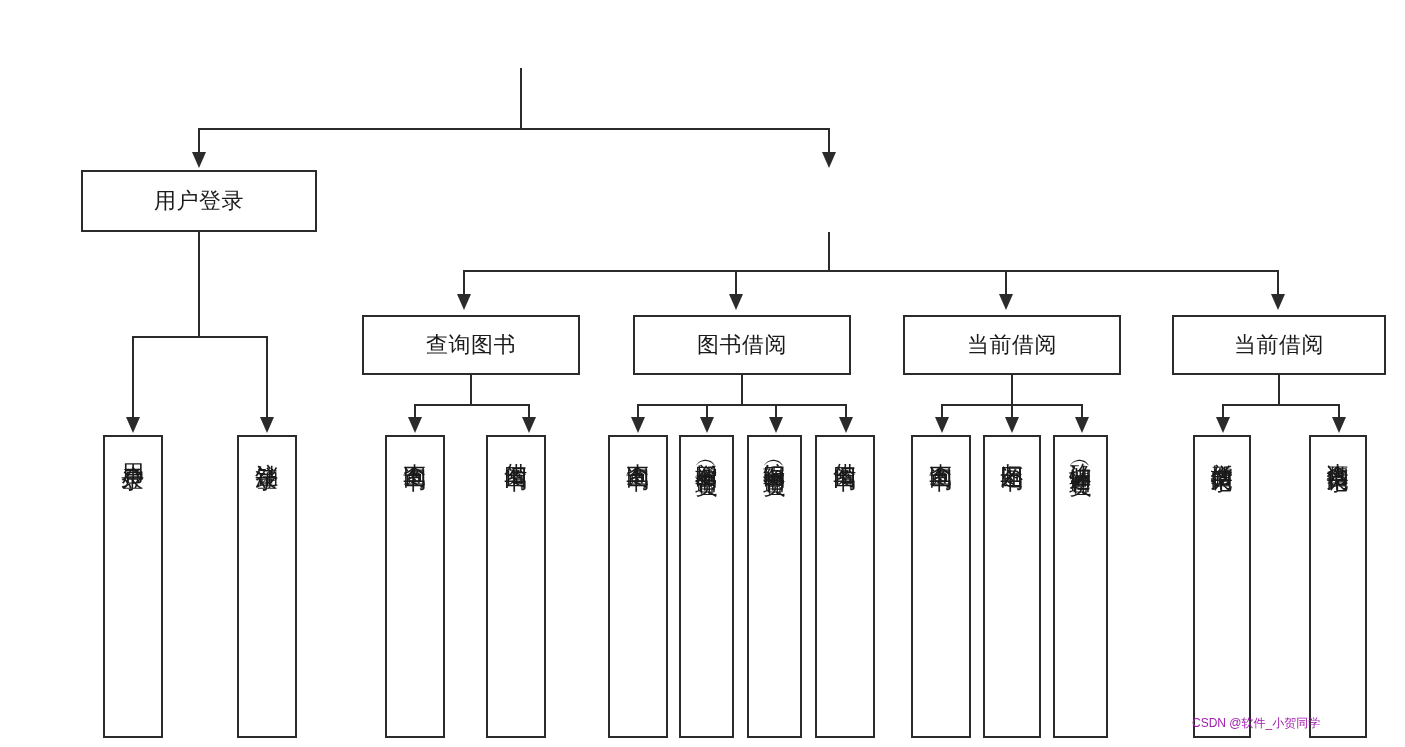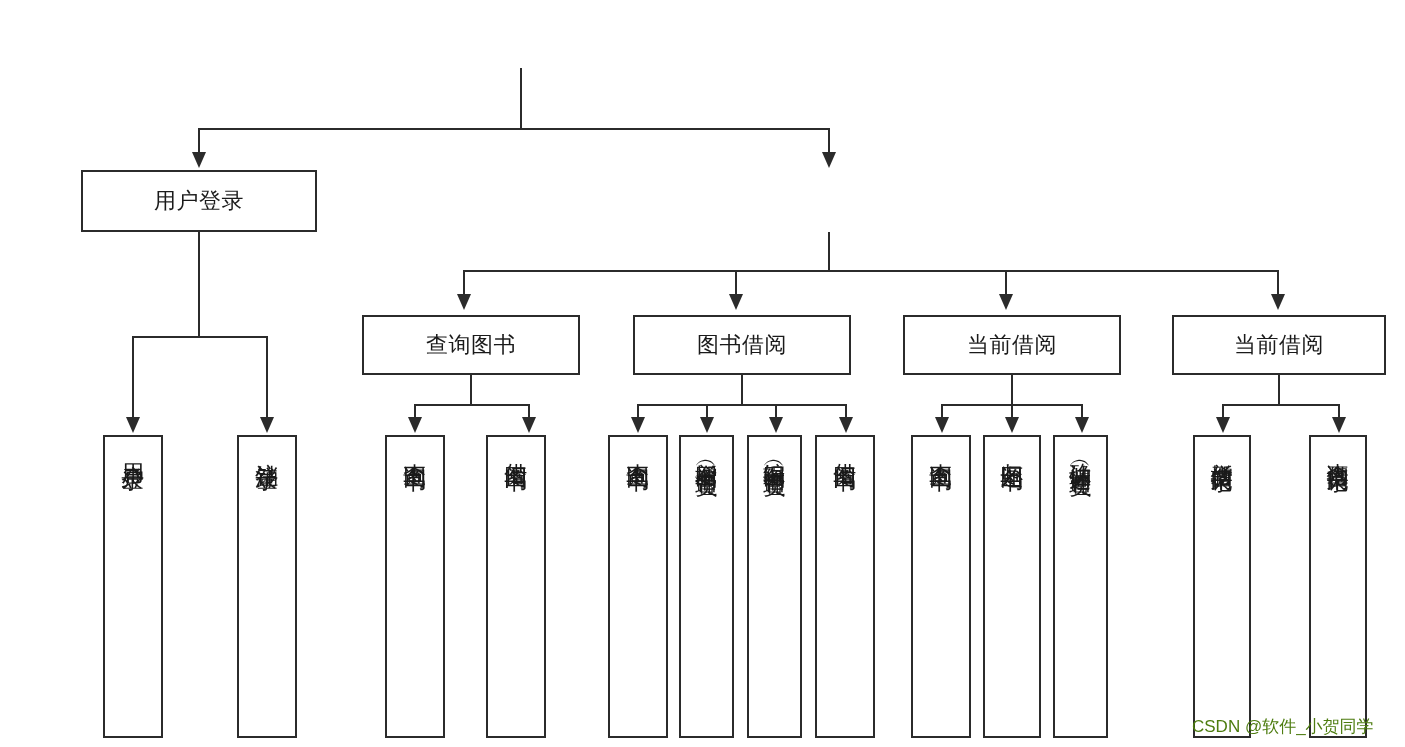--- a/index.html
+++ b/index.html
@@ -65,22 +65,22 @@
   .arrow {
     position: absolute;
     width: 0;
     height: 0;
     border-left: 7px solid transparent;
     border-right: 7px solid transparent;
     border-top: 16px solid #2b2b2b;
   }
   #watermark {
     position: absolute;
-    color: #4d7c0f;
-    font-size: 17px;
+    color: #a21caf;
+    font-size: 12px;
     white-space: nowrap;
     pointer-events: none;
   }
 </style>
 </head>
 <body>
 
 <div id="canvas">
 
 

